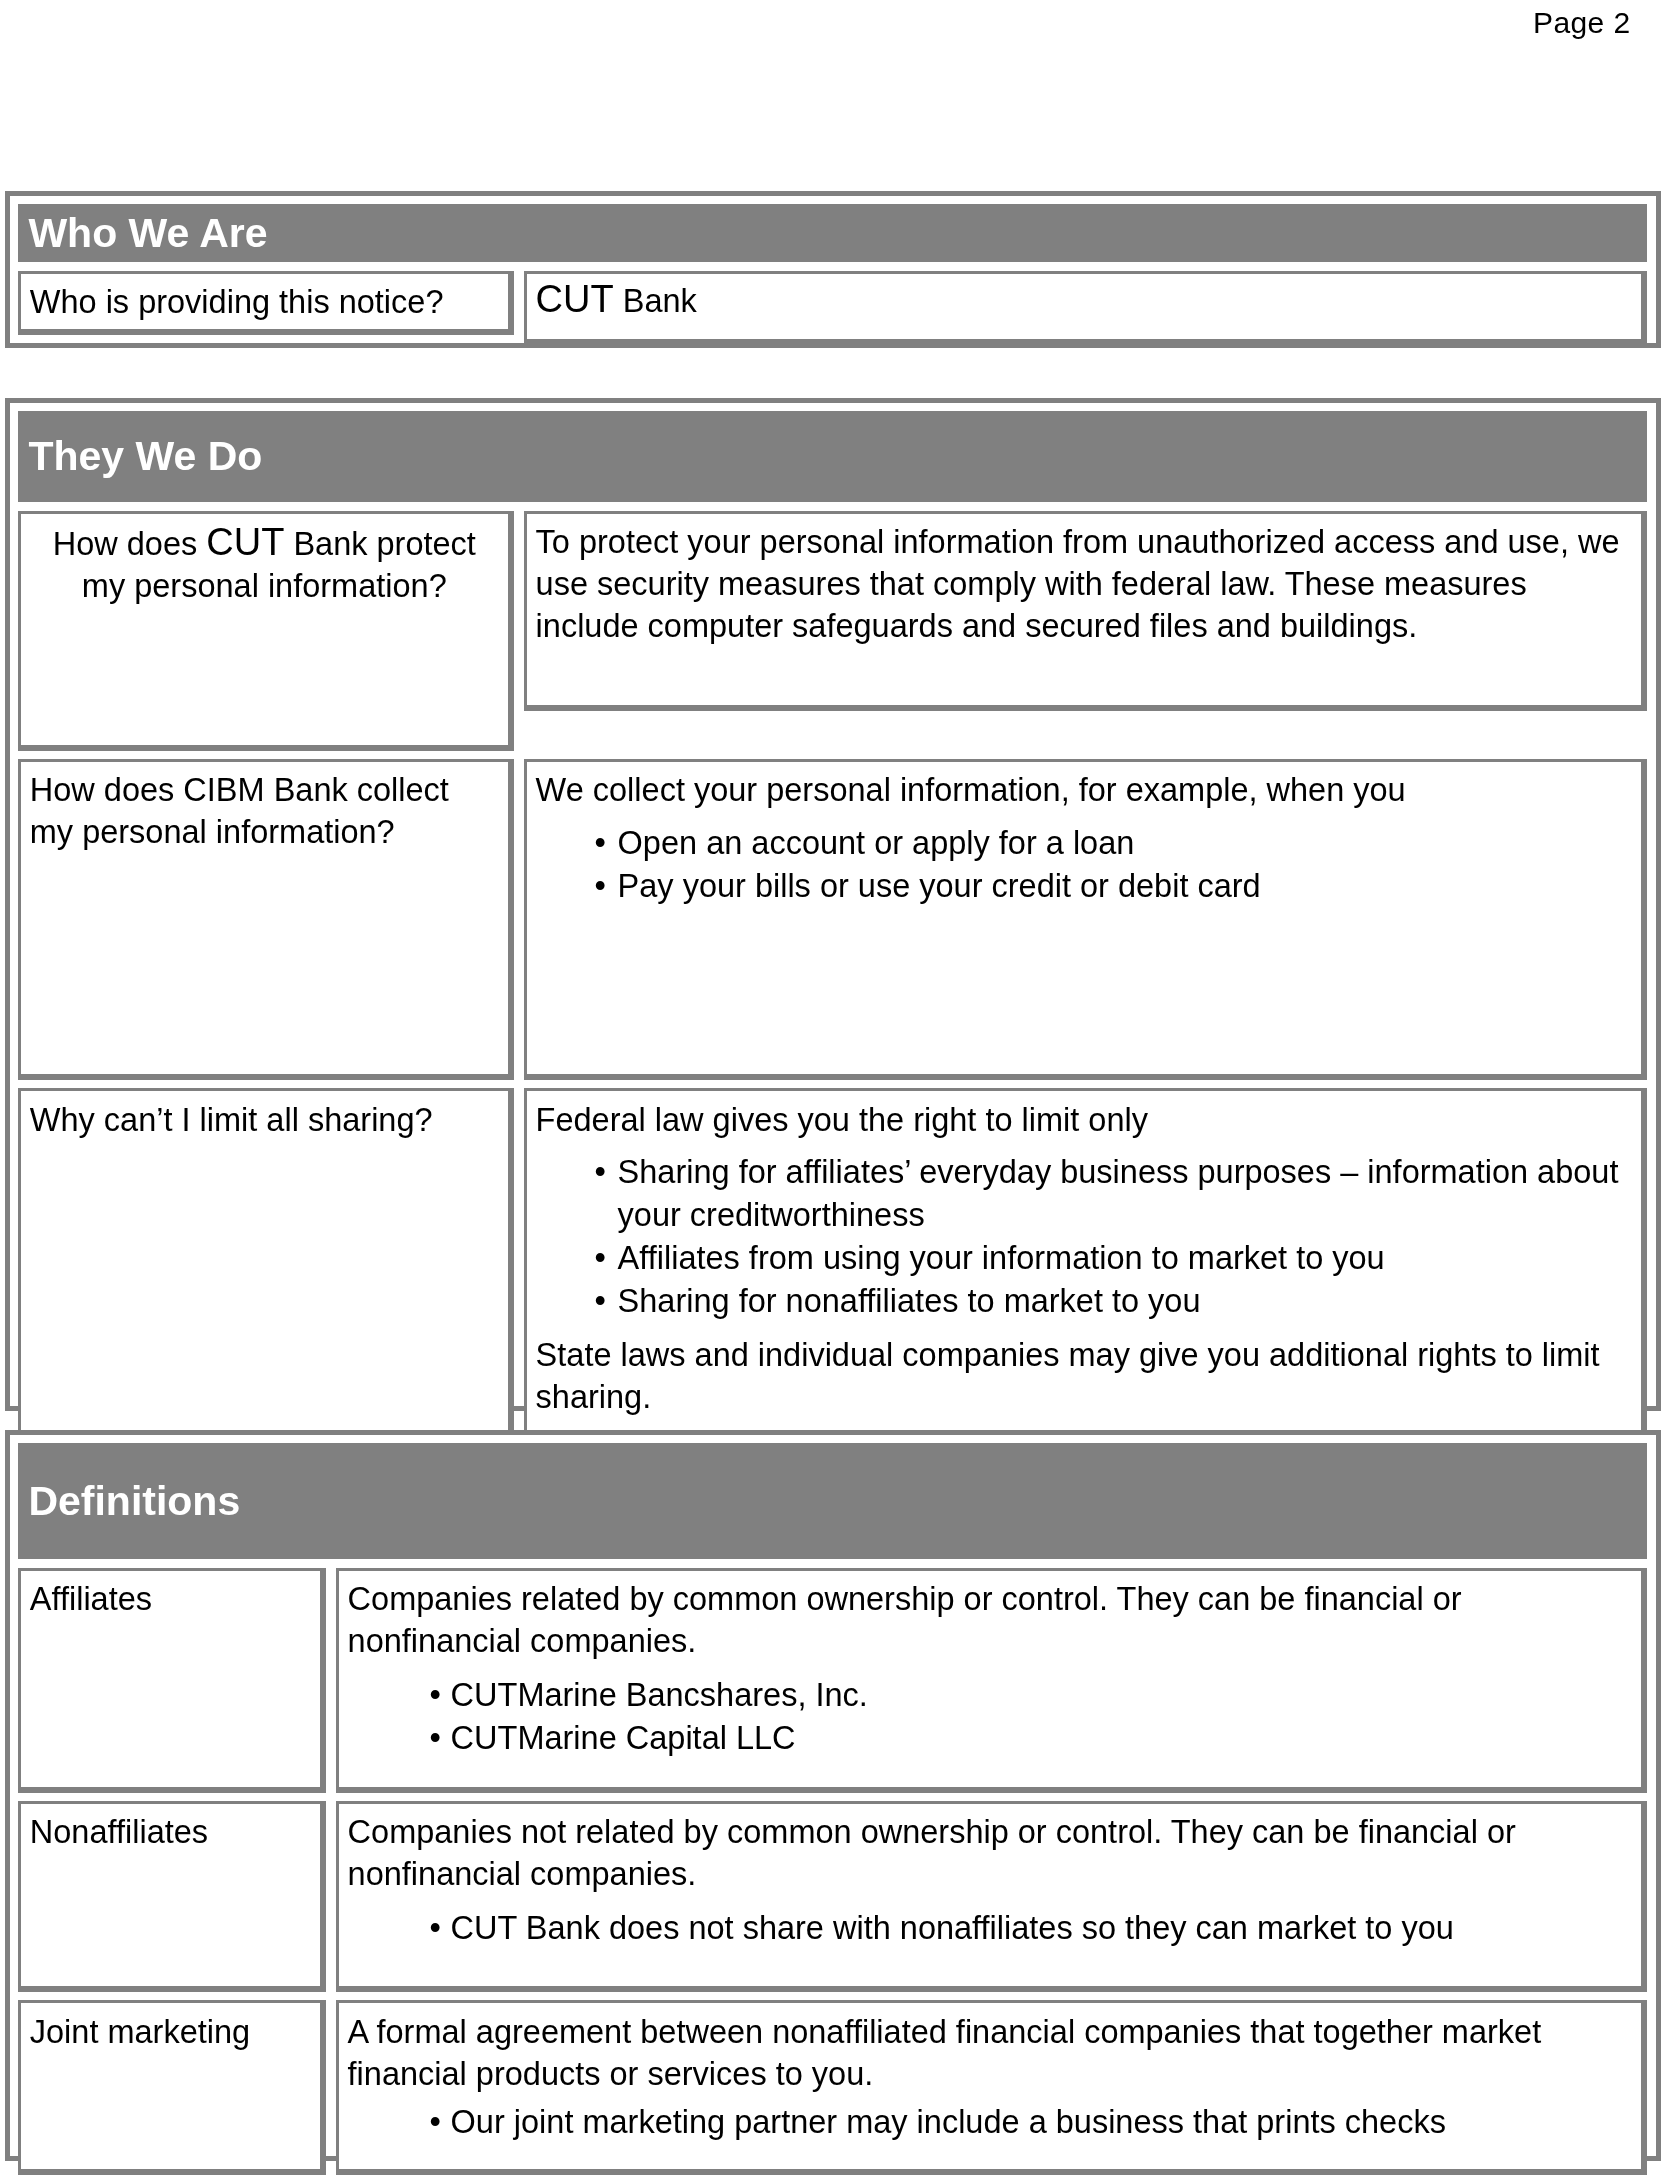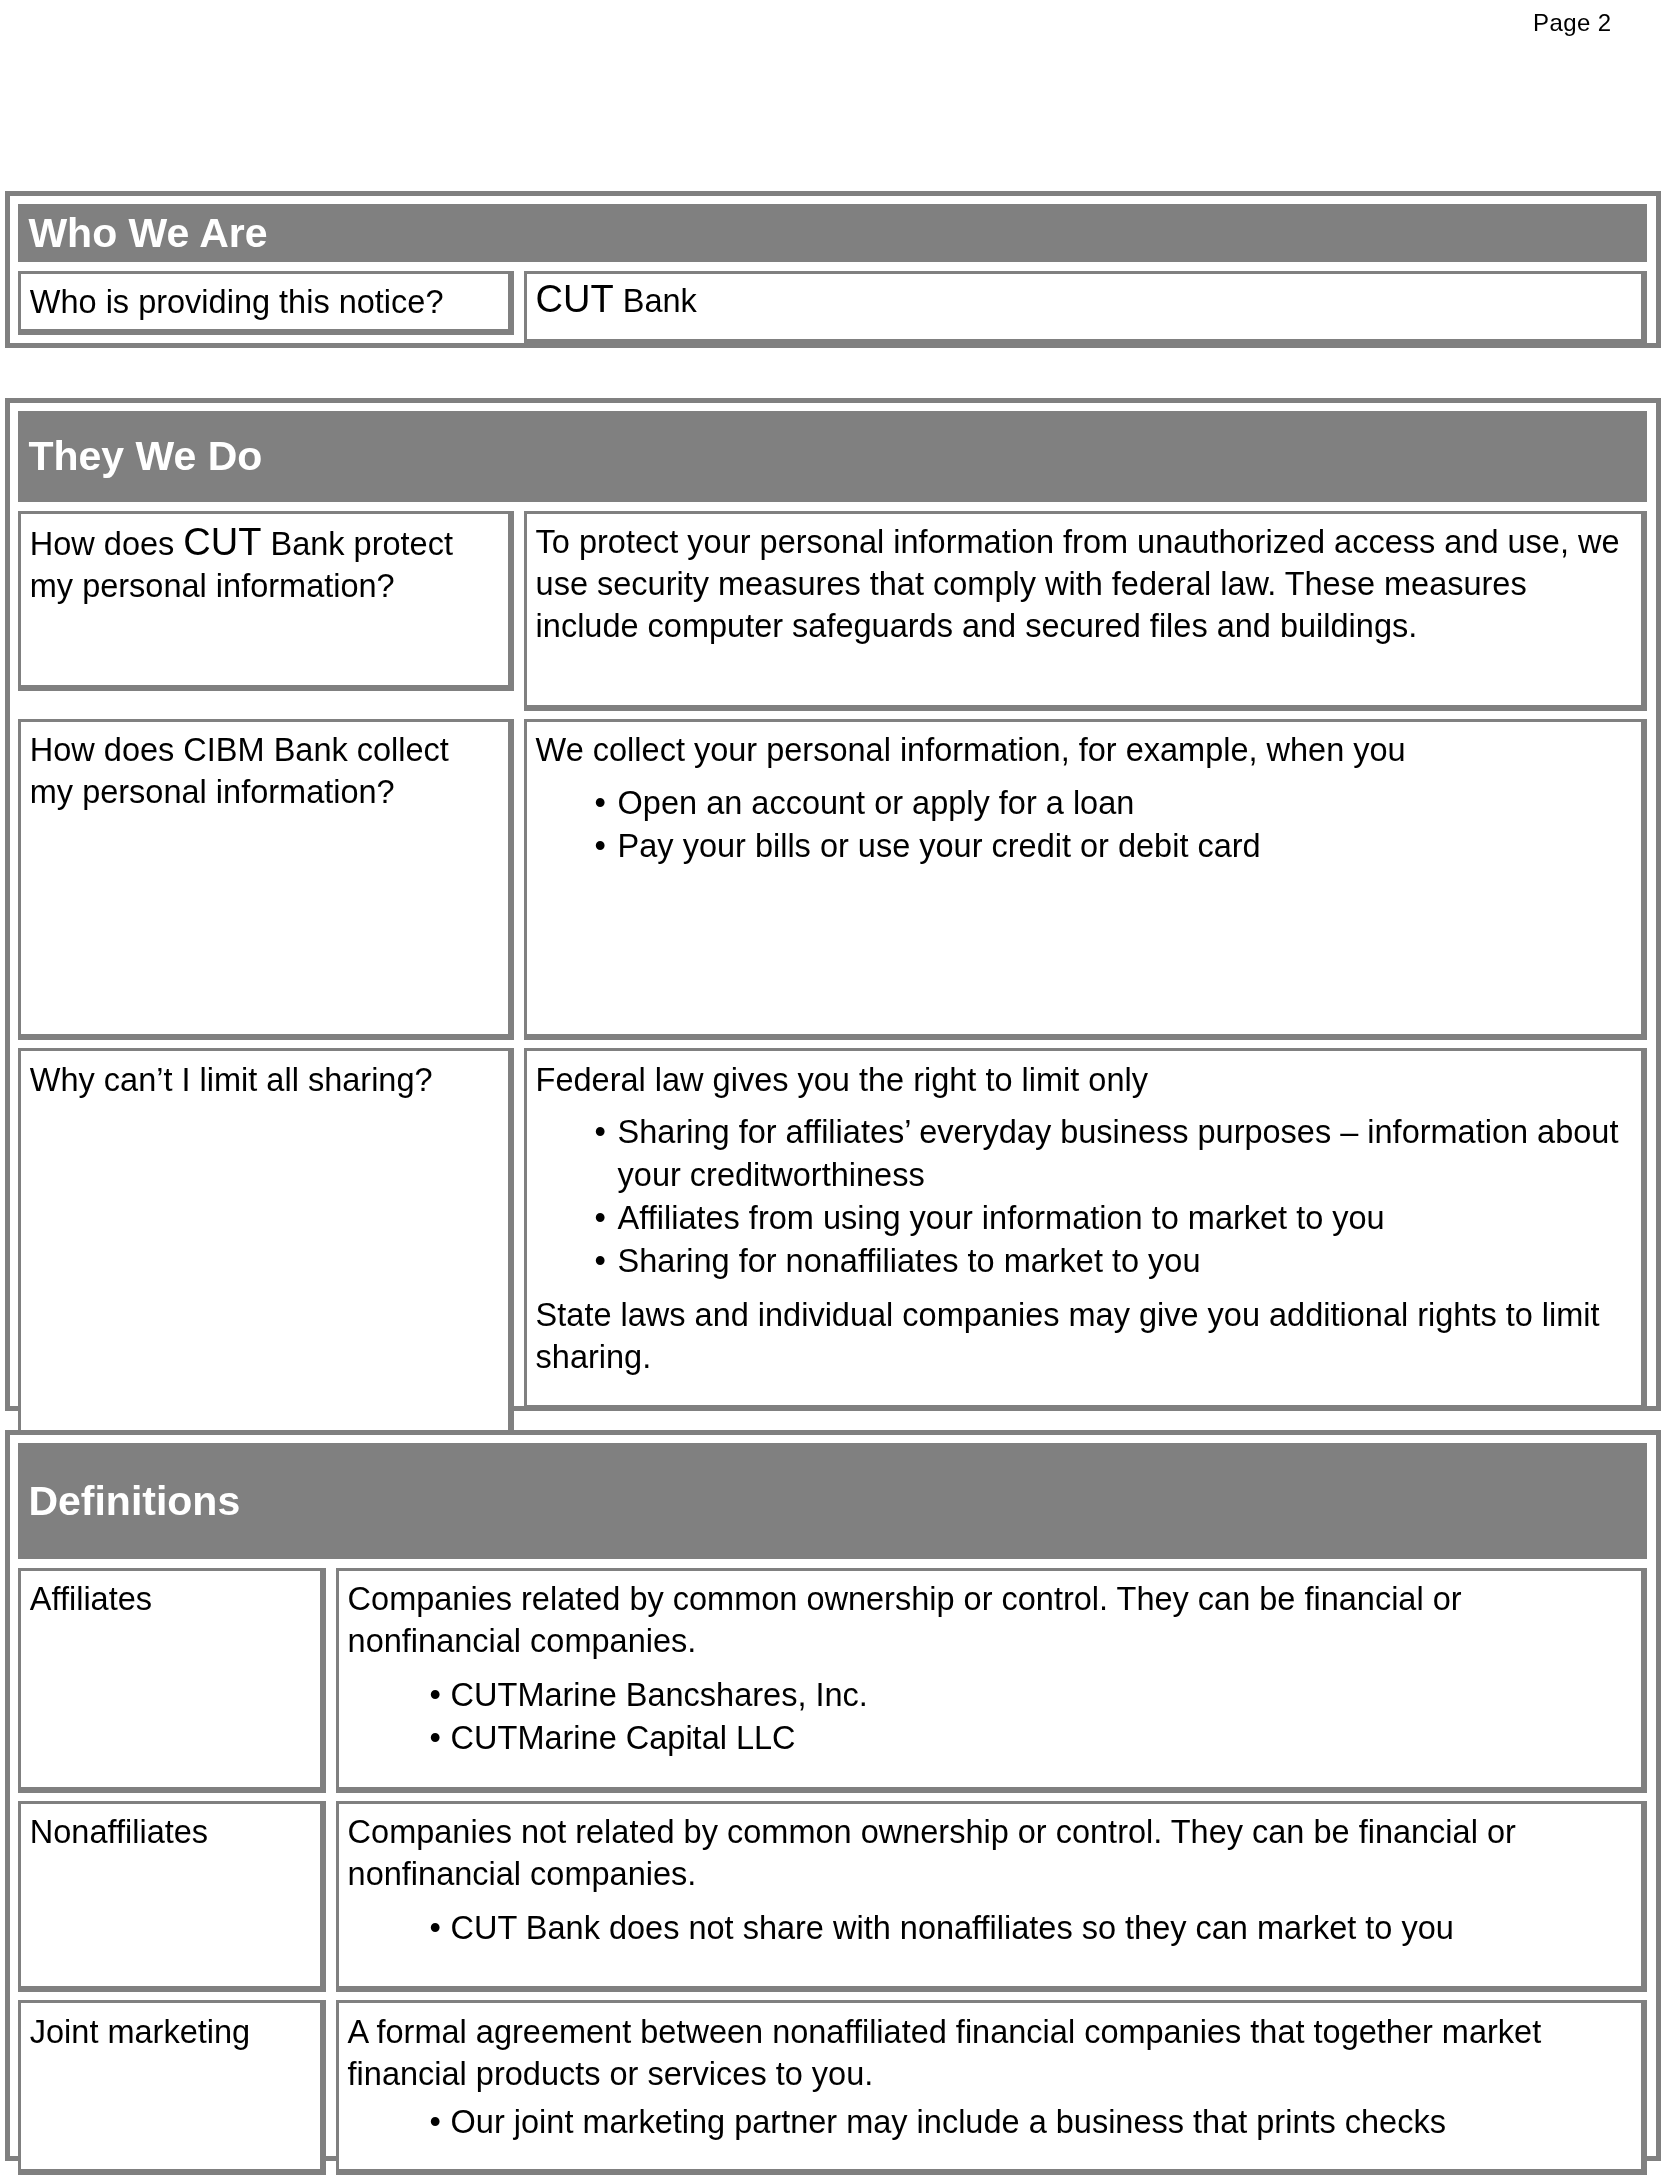--- a/index.html
+++ b/index.html
@@ -8,21 +8,21 @@
       height: 2183px;
       position: relative;
       font-family: "Liberation Sans", sans-serif;
       color: #000;
       overflow: hidden;
     }
     .page-number {
       position: absolute;
       top: 3px;
       left: 1533px;
-      font-size: 24px;
+      font-size: 30px;
       line-height: 39px;
       letter-spacing: 0.4px;
     }
     .section {
       position: absolute;
       left: 4.5px;
       width: 1656px;
       border: 5.3px solid #808080;
       box-sizing: border-box;
       padding: 8.3px 8.3px 8.3px 8.3px;
@@ -98,21 +98,21 @@
     </div>
   </div>
 </section>
 
 <section class="section" style="top:398px; height:1013px;">
   <div class="section-header" style="height:91px;">
     <span>They We Do</span>
   </div>
 
   <div class="row">
-    <div class="cell q" style="height:180px;">
+    <div class="cell q" style="height:240px;text-align:center;">
       <span>How does </span><span class="big-cut">CUT</span><span> Bank protect my personal information?</span>
     </div>
     <div class="cell a" style="height:200px;">
       <p class="para">To protect your personal information from unauthorized access and use, we use security measures that comply with federal law. These measures include computer safeguards and secured files and buildings.</p>
     </div>
   </div>
 
   <div class="row">
     <div class="cell q" style="height:321px;">
       <span>How does CIBM Bank collect my personal information?</span>

